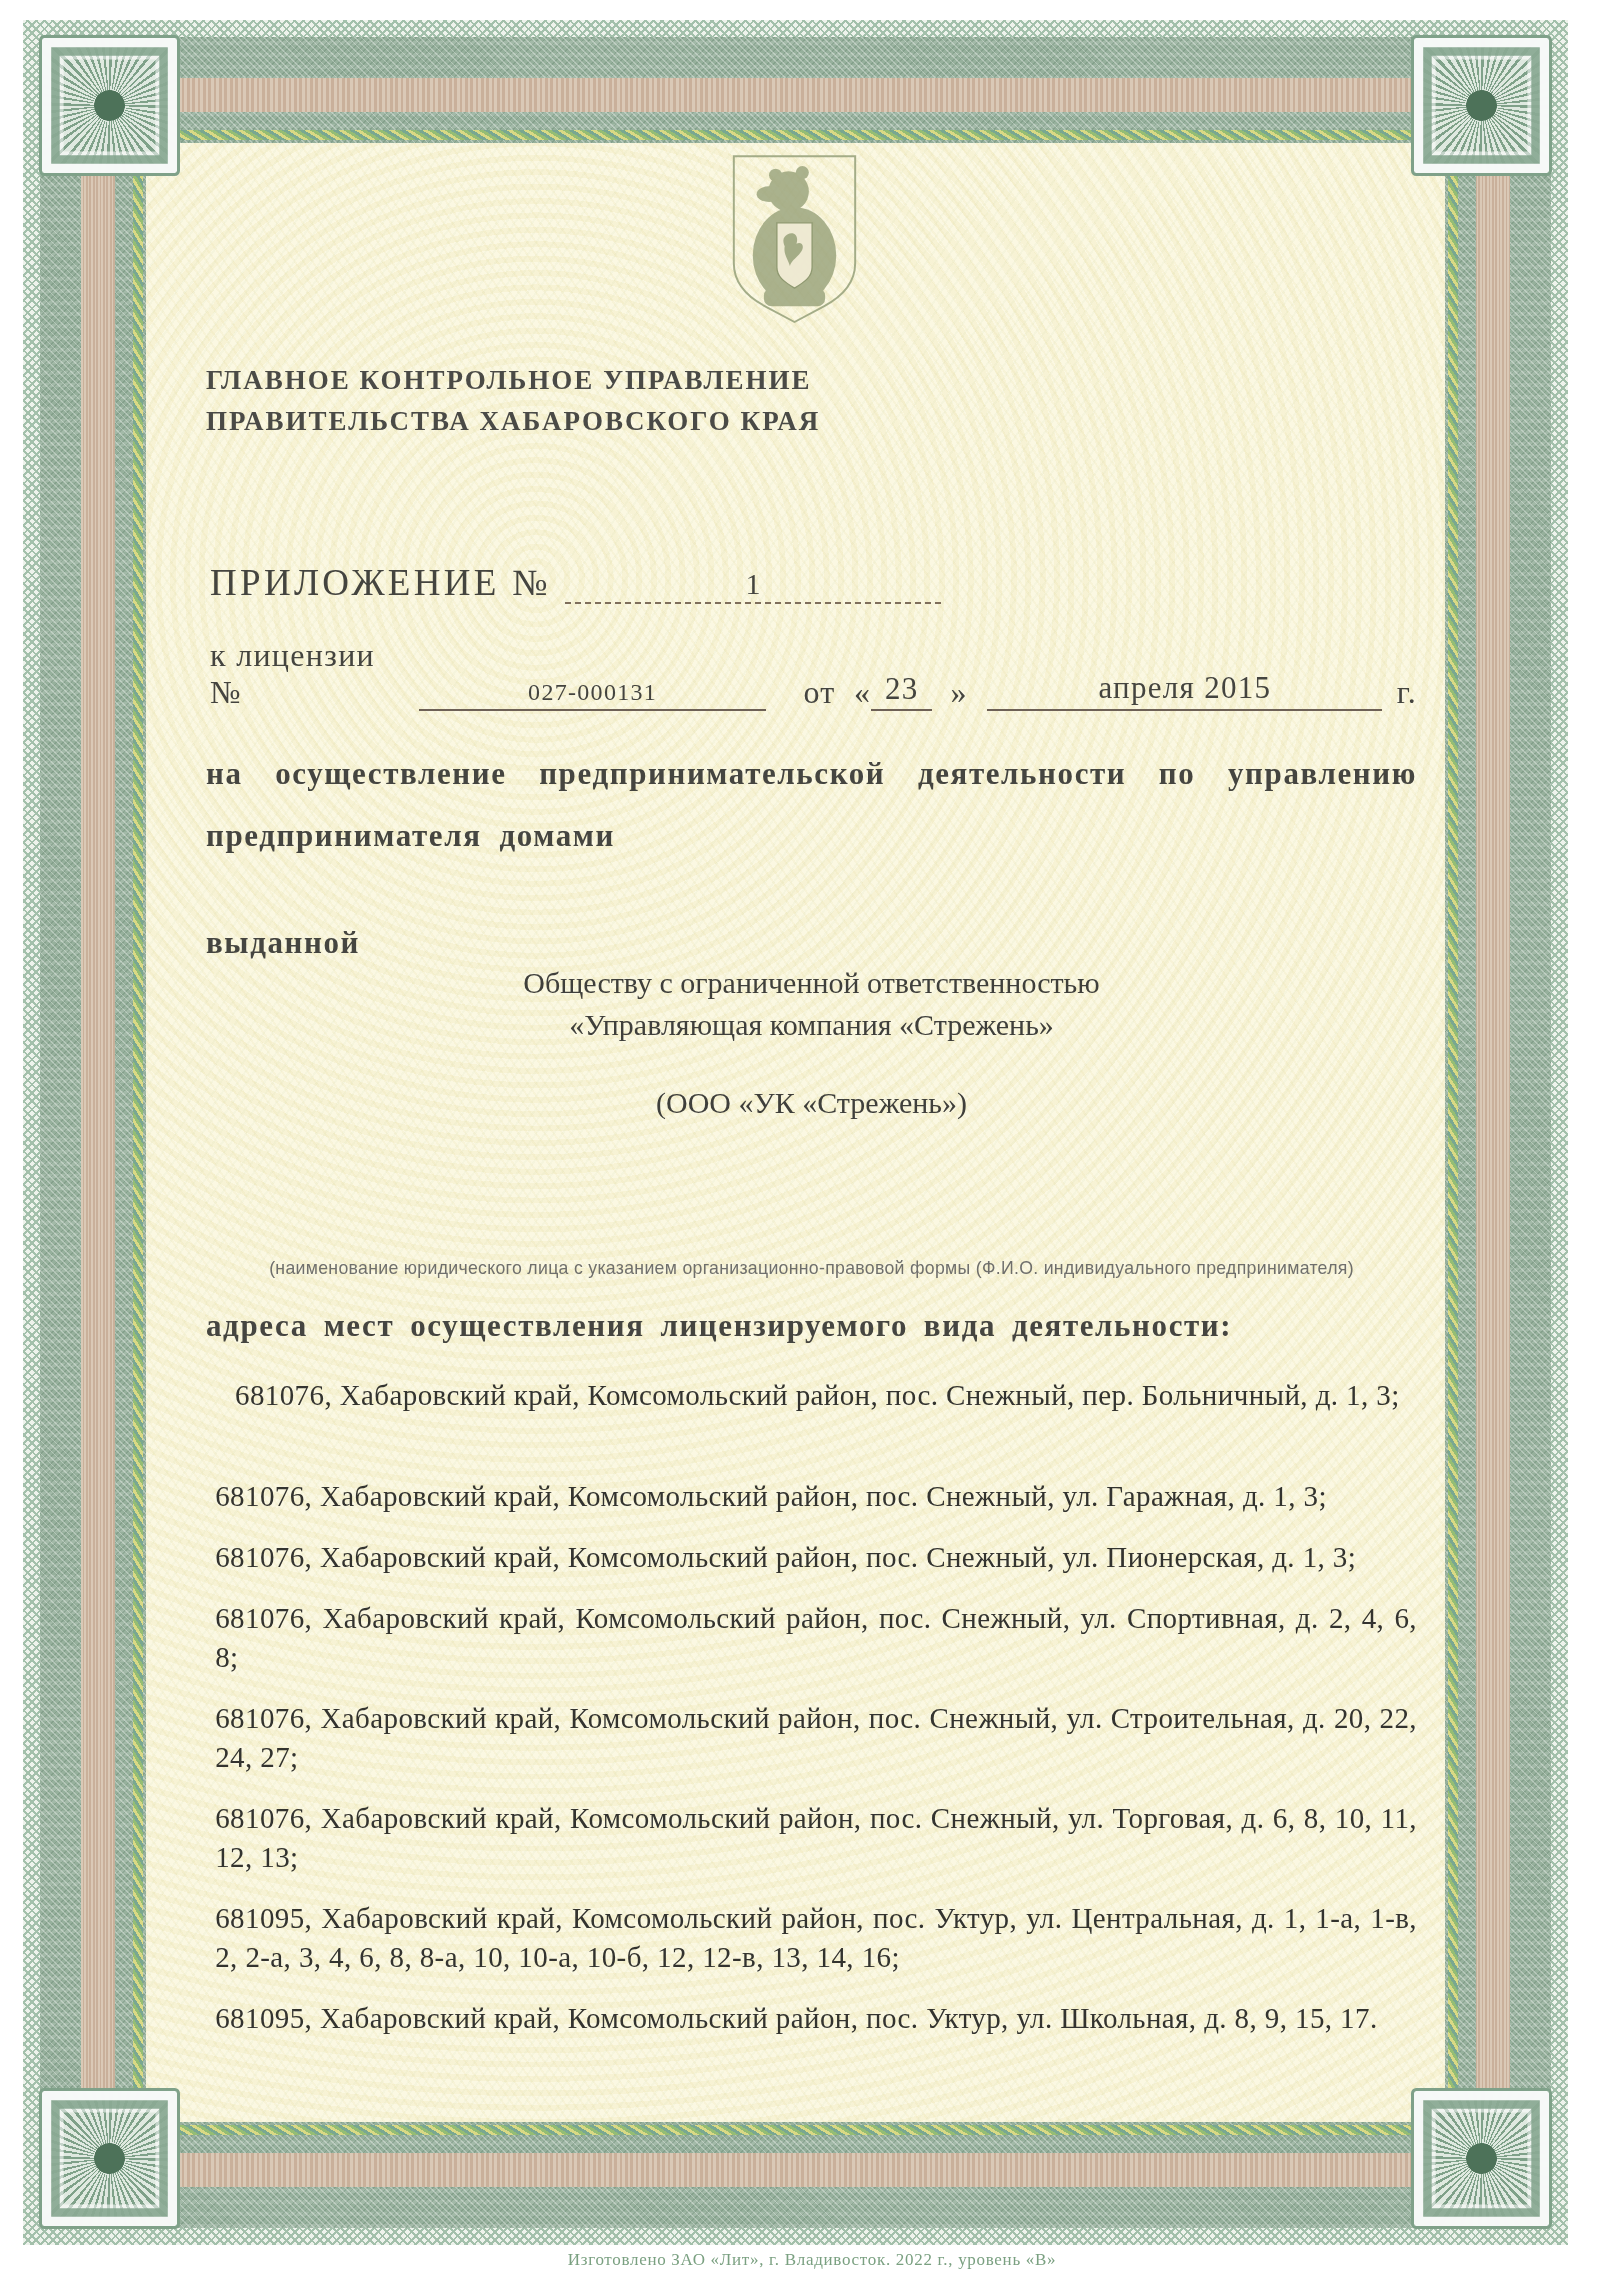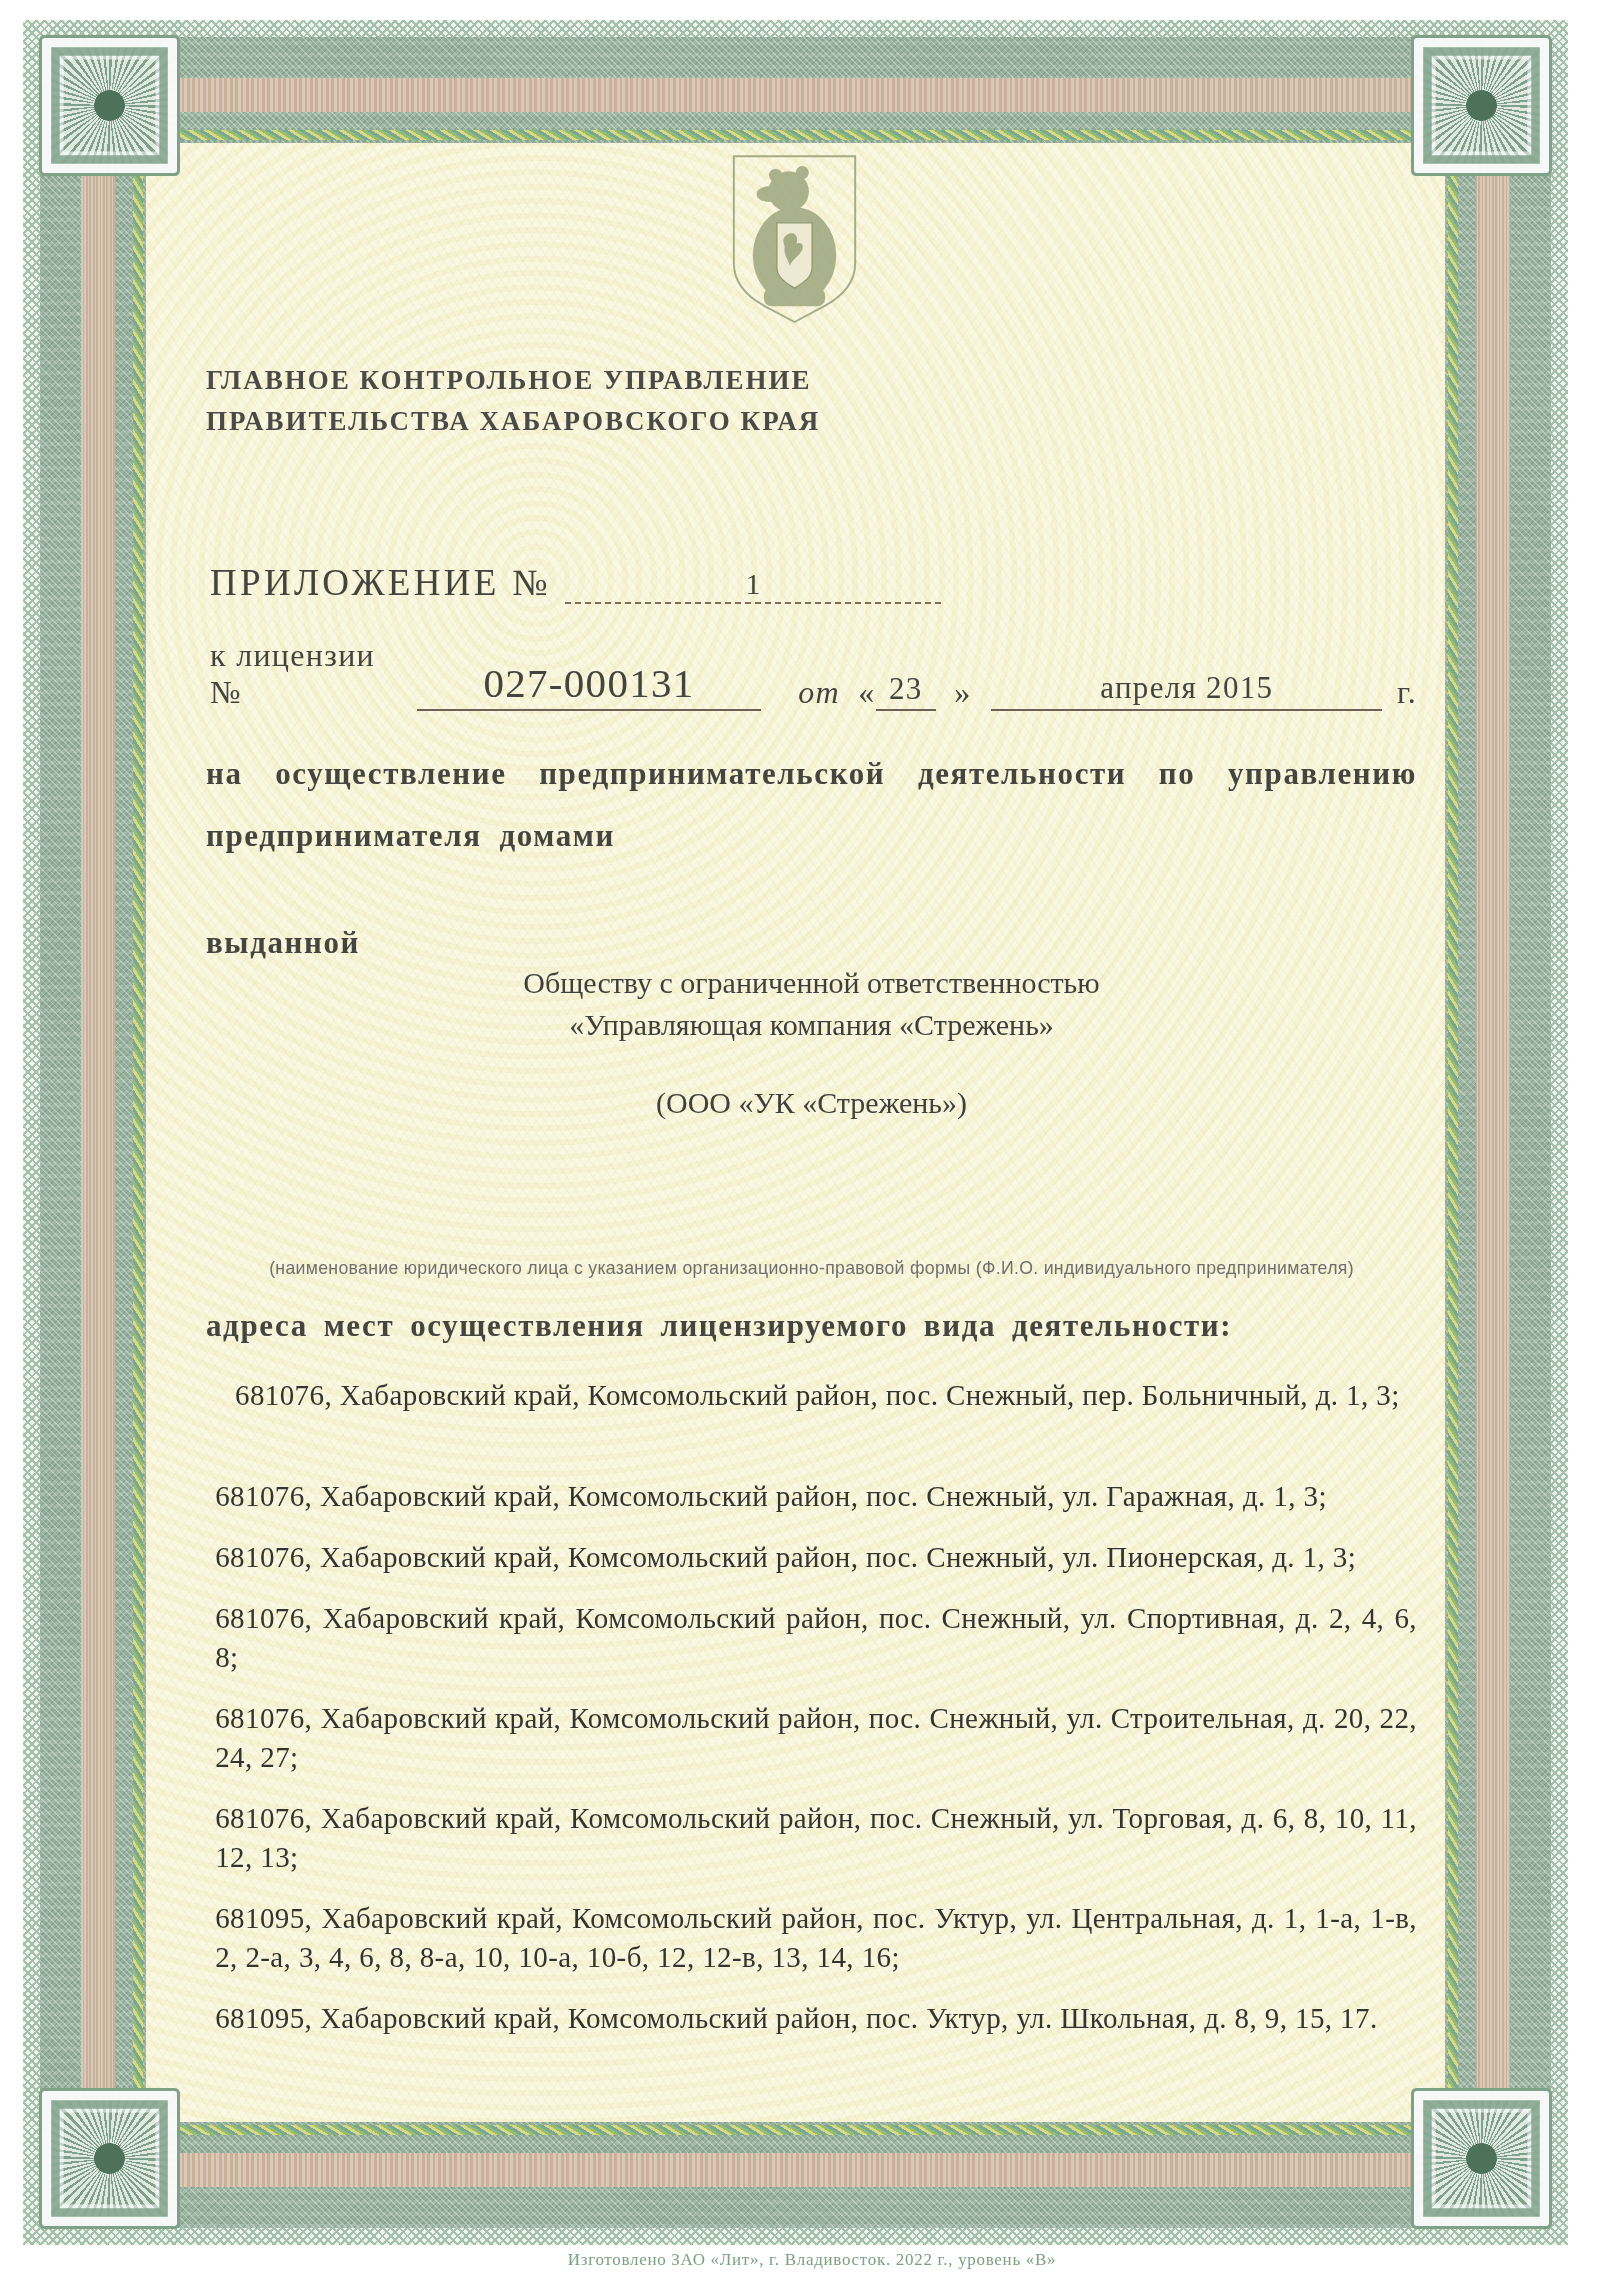--- a/index.html
+++ b/index.html
@@ -56,22 +56,22 @@
   .emblem{position:absolute;left:520px;top:131px;width:137px;height:175px;}
   .org-title{position:absolute;left:0;top:340px;width:100%;
     font-size:27px;letter-spacing:2px;color:#4a4a46;line-height:41px;font-weight:600;}
   .row{position:absolute;left:4px;display:flex;align-items:flex-end;color:#44443f;}
   .row-appendix{top:521px;height:63px;font-size:37px;letter-spacing:3.3px;}
   .blank{display:inline-block;text-align:center;line-height:1.05;}
   .blank.dashed{border-bottom:2px dashed #7e6e5b;}
   .blank.solid{border-bottom:2px solid #6e6156;}
   .appendix-no{width:376px;margin-left:14.4px;font-size:30px;letter-spacing:0.7px;padding-bottom:2.6px;}
   .row-license{top:623px;height:68px;font-size:32px;letter-spacing:1.3px;}
-  .lic-no{width:359px;margin-left:9.2px;font-size:41px;padding-bottom:3.9px;}
-  .lic-ot{margin-left:37px;font-style:italic;}
+  .lic-no{width:359px;margin-left:9.2px;font-size:24px;padding-bottom:3.9px;}
+  .lic-ot{margin-left:37px;}
   .lic-q{margin-left:18.3px;}
   .lic-day{width:63px;font-size:31px;padding-bottom:3px;}
   .lic-my{width:408px;margin-left:19.6px;font-size:31px;padding-bottom:3.9px;}
   .lic-g{margin-left:14.4px;}
   .subject{position:absolute;top:723px;width:1211px;font-size:31px;line-height:62px;
     letter-spacing:1.6px;word-spacing:8.5px;text-align:justify;color:#454540;font-weight:600;}
   .issued-label{position:absolute;top:905px;font-size:31px;letter-spacing:1.6px;color:#454540;font-weight:600;}
   .center-line{position:absolute;width:100%;text-align:center;font-size:30px;color:#3f3f3b;}
   .co1{top:946px;} .co2{top:988px;} .co3{top:1066px;}
   .name-caption{position:absolute;top:1219px;width:100%;text-align:center;

